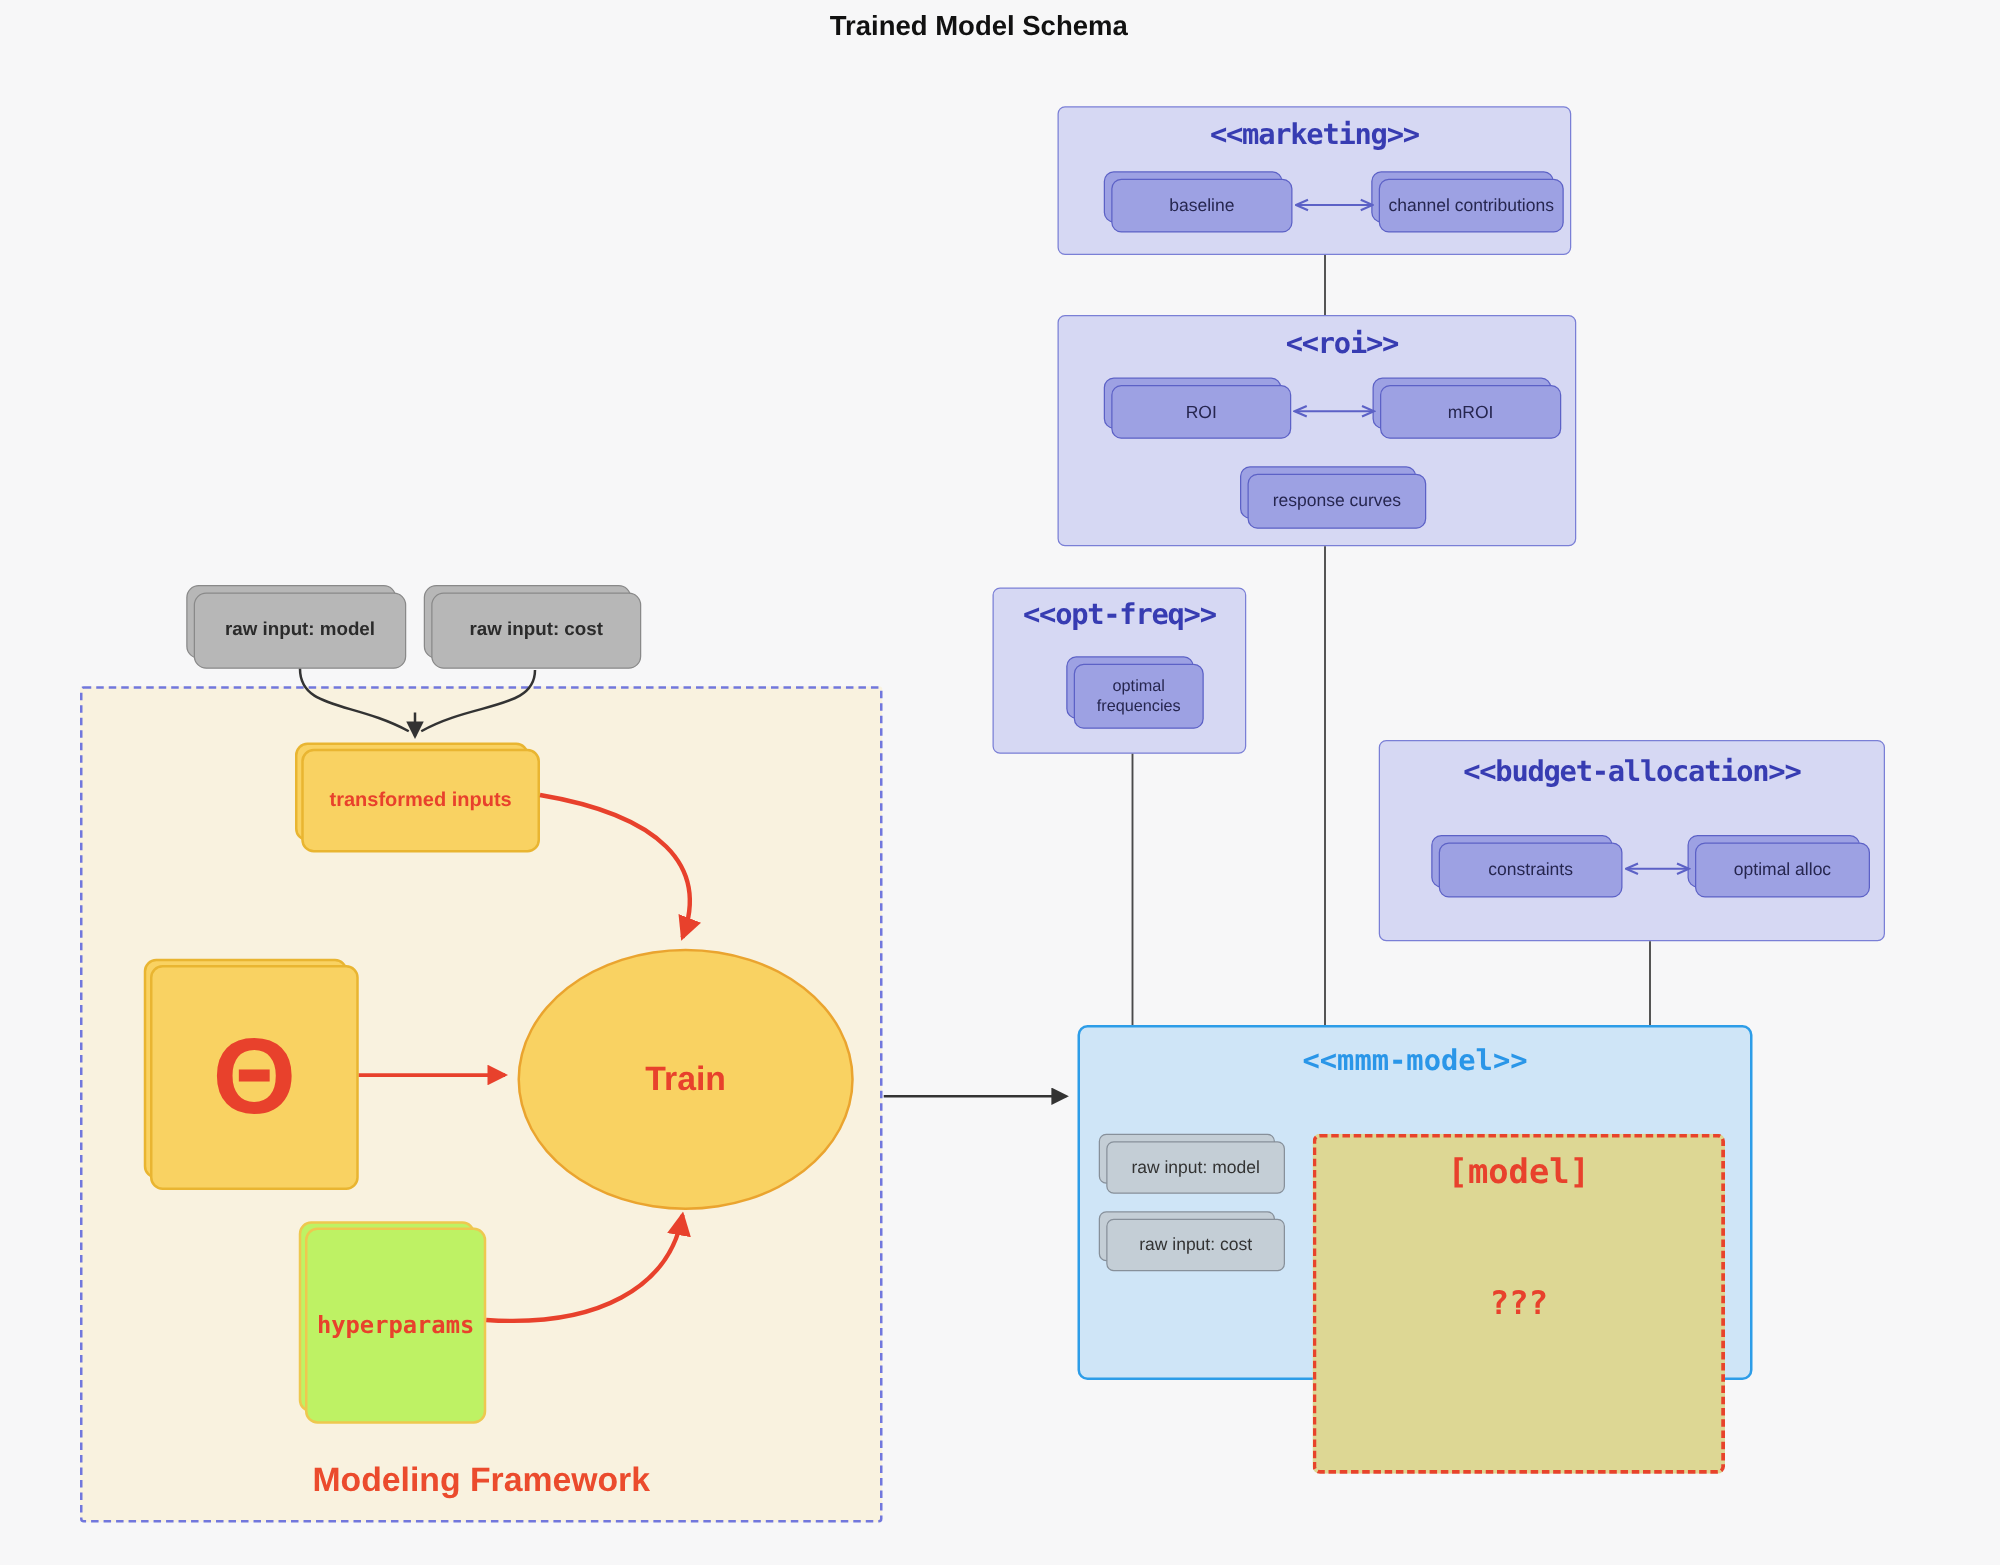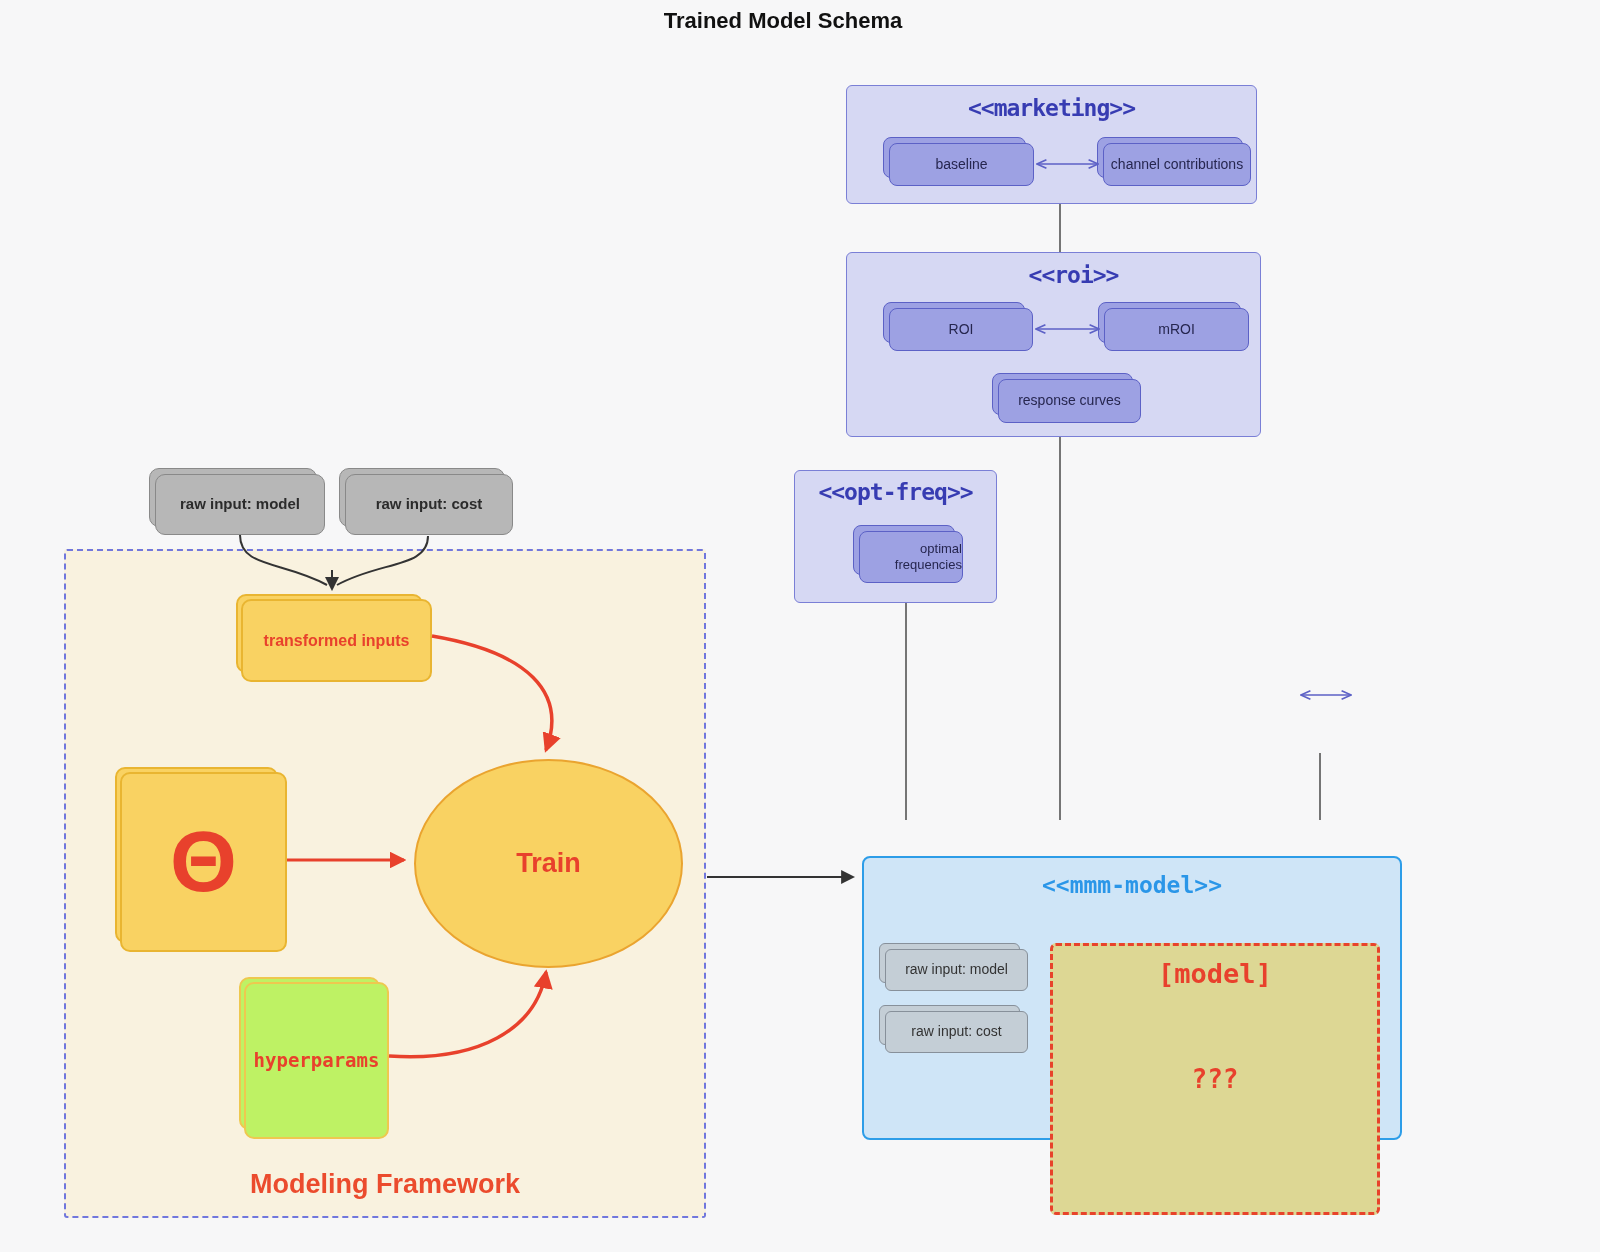--- a/index.html
+++ b/index.html
@@ -12,21 +12,21 @@
   
   .abs{position:absolute;padding-left:39px;}
   .panel{position:absolute; z-index:1; box-sizing:border-box; border-radius:8px;}
   .panel-title{
     position:absolute; left:0; right:0; text-align:center;
     font-family:"DejaVu Sans Mono", monospace; font-weight:bold; font-size:23px;
     color:#373cb2; letter-spacing:-1px;
   }
   .chip{
     position:absolute; box-sizing:border-box;
-    display:flex; align-items:center; justify-content:center; text-align:right;
+    display:flex; align-items:center; justify-content:center; text-align:center;
     border-radius:8px; font-size:14px; line-height:1.25;
   }
   .stack::before{
     content:""; position:absolute; top:-7px; left:-7px; right:7px; bottom:7px;
     background:inherit; border:inherit; border-radius:inherit; z-index:-1;
   }
 
   
   .purple-panel{background:#d6d8f3; border:1.5px solid #7a7fd6; border-radius:6px;}
   .purple-chip{background:#9da1e3; border:1.5px solid #5c61c6; color:#26264f;}
@@ -103,22 +103,31 @@
     </div>
   </div>
 
   <div class="panel purple-panel" style="left:794px; top:470px; width:203px; height:133px;">
     <div class="panel-title" style="top:8px;">&lt;&lt;opt-freq&gt;&gt;</div>
     <div class="chip stack purple-chip" style="left:64px; top:60px; width:104px; height:52px; font-size:13px;">
       <span>optimal frequencies</span>
     </div>
   </div>
 
+  <div class="panel purple-panel" style="left:1103px; top:592px; width:405px; height:161px;">
+    <div class="panel-title" style="top:12px;">&lt;&lt;budget-allocation&gt;&gt;</div>
+    <div class="chip stack purple-chip" style="left:47px; top:81px; width:147px; height:44px;">
+      <span>constraints</span>
+    </div>
+    <div class="chip stack purple-chip" style="left:252px; top:81px; width:140px; height:44px;">
+      <span>optimal alloc</span>
+    </div>
+  </div>
 
-  <div class="panel blue-panel" style="left:862px; top:820px; width:540px; height:284px;margin-top:36px;">
+  <div class="panel blue-panel" style="left:862px; top:820px; width:540px; height:284px;">
     <div class="panel-title blue-title" style="top:14px; letter-spacing:0;">&lt;&lt;mmm-model&gt;&gt;</div>
     <div class="chip stack slate-chip" style="left:21px; top:91px; width:143px; height:42px;">
       <span>raw input: model</span>
     </div>
     <div class="chip stack slate-chip" style="left:21px; top:153px; width:143px; height:42px;">
       <span>raw input: cost</span>
     </div>
     <div class="abs khaki-box" style="left:186px; top:85px; width:330px; height:272px; box-sizing:border-box;">
       <div id="model-box-label">[model]</div>
       <div id="model-box-q">???</div>

